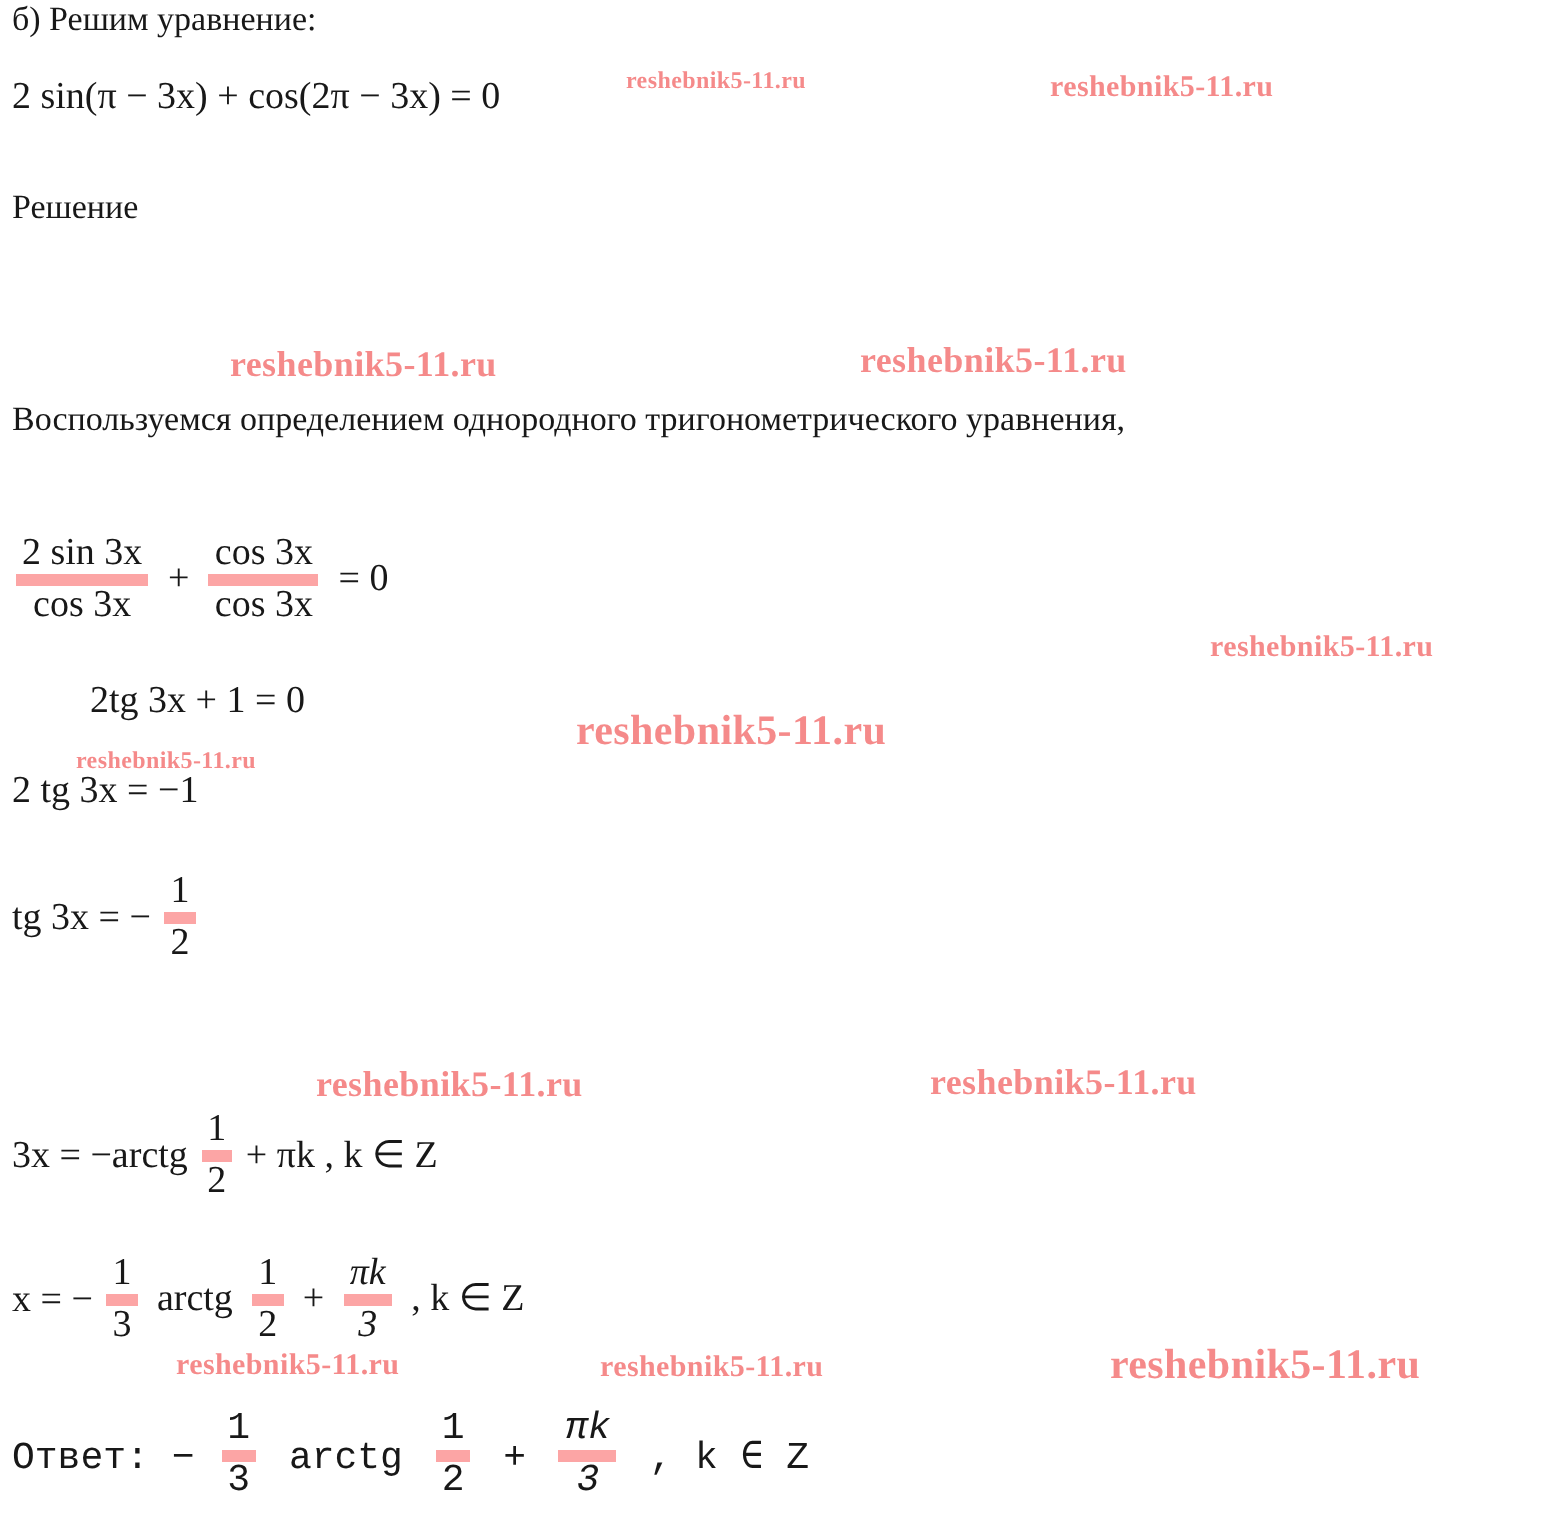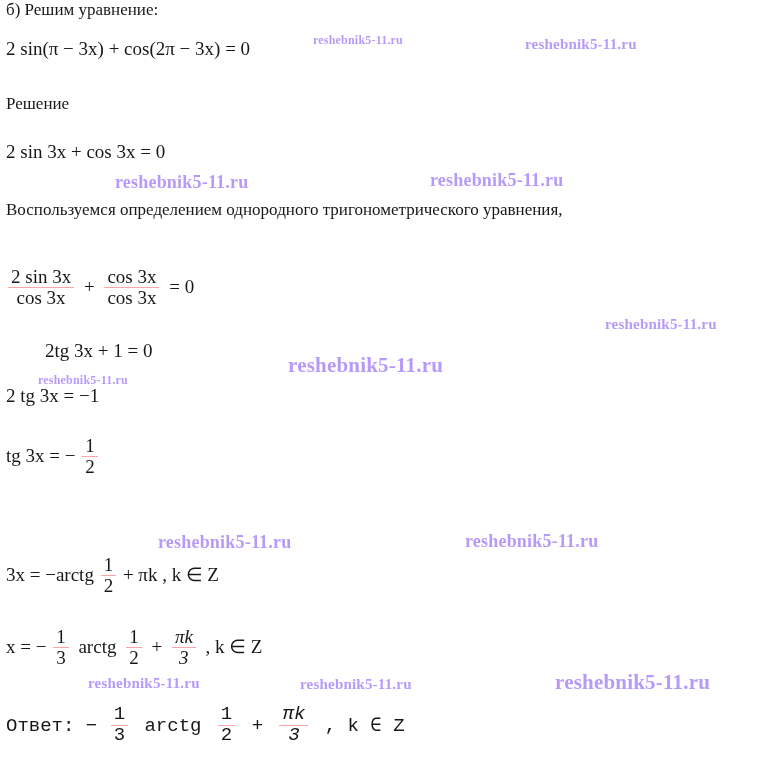--- a/index.html
+++ b/index.html
@@ -42,34 +42,34 @@
     vertical-align: middle;
     text-align: center;
     line-height: 1.05;
     margin: 0 2px;
     position: relative;
     top: -1px;
   }
   .frac .num {
     display: block;
     padding: 0 3px;
-    border-bottom: 1px solid #fca5a5;
+    border-bottom: 6px solid #fca5a5;
   }
   .frac .den {
     display: block;
     padding: 0 3px;
   }
   .op {
     padding: 0 3px;
   }
   .watermark {
     position: absolute;
     font-family: "Liberation Serif", serif;
     font-weight: bold;
-    color: #8b5cf6;
+    color: #ef4444;
     opacity: 0.62;
     white-space: nowrap;
     letter-spacing: 0.2px;
     pointer-events: none;
   }
   .wm-s { font-size: 12px; }
   .wm-m { font-size: 15px; }
   .wm-l { font-size: 18px; }
   .wm-xl { font-size: 21px; }
 </style>
@@ -92,21 +92,20 @@
     <div class="watermark wm-m" style="left:300px; top:676px;">reshebnik5-11.ru</div>
     <div class="watermark wm-xl" style="left:555px; top:670px;">reshebnik5-11.ru</div>
   </div>
 
   <div class="line txt" style="left:6px; top:0px;">б) Решим уравнение:</div>
 
   <div class="line math" style="left:6px; top:38px;text-align:center;">2 sin(π − 3x) + cos(2π − 3x) = 0</div>
 
   <div class="line txt" style="left:6px; top:94px;">Решение</div>
 
-  <div class="line math" style="left:6px; top:141px;">2 sin 3x + cos 3x = 0</div>
 
   <div class="line txt" style="left:6px; top:200px;">Воспользуемся определением однородного тригонометрического уравнения,</div>
 
   <div class="line math" style="left:6px; top:268px;">
     <span class="frac">
       <span class="num">2 sin 3x</span>
       <span class="den">cos 3x</span>
     </span>
     <span class="op">+</span>
     <span class="frac">

